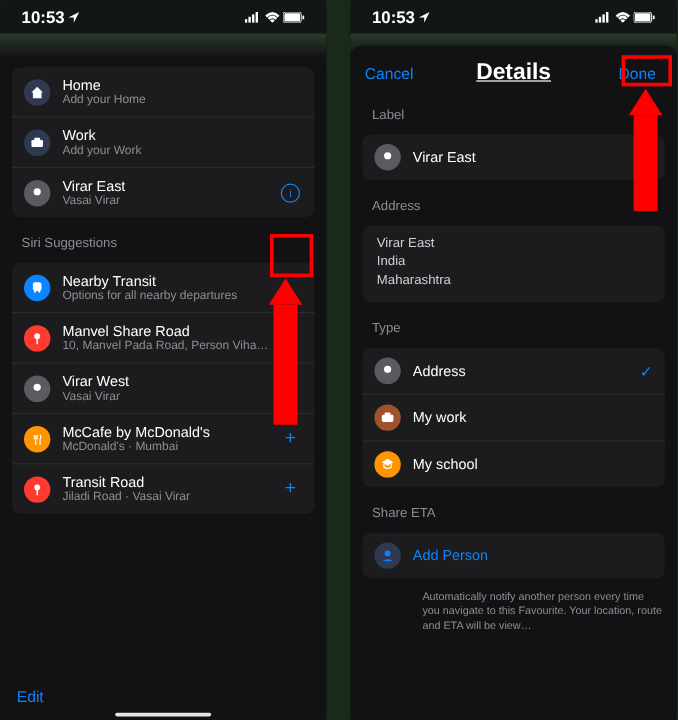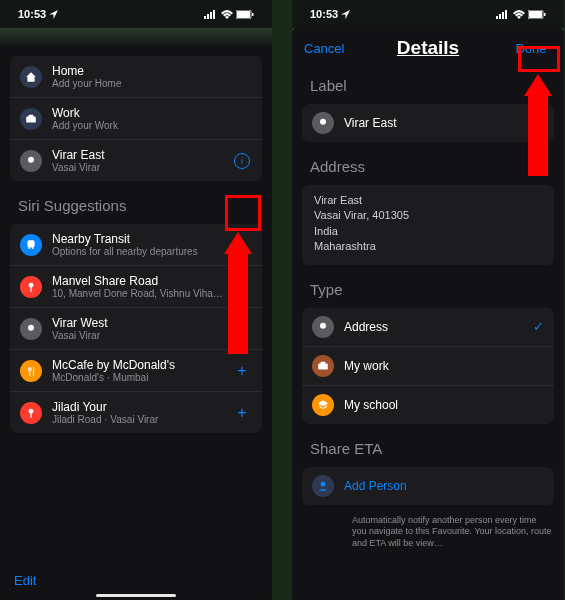--- a/index.html
+++ b/index.html
@@ -22,21 +22,21 @@
     overflow: hidden;
     border-radius: 3px;
   }
   .phone.left { margin-left: 0; }
   .status-bar {
     height: 28px;
     display: flex;
     justify-content: space-between;
     align-items: center;
     padding: 0 18px;
-    font-size: 11px;
+    font-size: 14px;
     font-weight: 600;
   }
   .status-left { display: flex; align-items: center; gap: 3px; }
   .status-right { display: flex; align-items: center; gap: 3px; }
   .header {
     padding: 10px 12px 8px 12px;
     display: flex;
     align-items: center;
     justify-content: space-between;
   }
@@ -50,21 +50,21 @@
     display: flex; align-items: center; justify-content: center;
     color: #9a9aa0; font-size: 11px; font-weight: bold;
   }
   .section {
     background: #1c1c1e;
     margin: 6px 10px;
     border-radius: 7px;
     overflow: hidden;
   }
   .section-label {
-    font-size: 15px;
+    font-size: 11px;
     color: #8e8e93;
     padding: 10px 18px 4px 18px;
   }
   .row {
     display: flex;
     align-items: center;
     padding: 8px 10px;
     gap: 10px;
     border-top: 0.5px solid #2c2c2e;
     position: relative;
@@ -235,21 +235,21 @@
       </div>
       <div class="row">
         <div class="icon" style="background:#ff3b30">
             <svg viewBox="0 0 10 10">
               <circle cx="5" cy="3.5" r="2"></circle>
               <rect x="4.5" y="5" width="1" height="4"></rect>
             </svg>
           </div>
         <div class="row-body">
             <div class="row-title">Manvel Share Road</div>
-            <div class="row-sub">10, Manvel Done Road, Vishnu Viha…</div>
+            <div class="row-sub">10, Manvel Pada Road, Person Viha…</div>
           </div>
       </div>
       <div class="row">
         <div class="icon" style="background:#5a5a5f">
             <svg viewBox="0 0 10 10">
               <circle cx="5" cy="4" r="2.5"></circle>
             </svg>
           </div>
         <div class="row-body">
             <div class="row-title">Virar West</div>
@@ -271,21 +271,21 @@
         <div class="row-action">+</div>
       </div>
       <div class="row">
         <div class="icon" style="background:#ff3b30">
             <svg viewBox="0 0 10 10">
               <circle cx="5" cy="3.5" r="2"></circle>
               <rect x="4.5" y="5" width="1" height="4"></rect>
             </svg>
           </div>
         <div class="row-body">
-            <div class="row-title">Jiladi Your</div>
+            <div class="row-title">Transit Road</div>
             <div class="row-sub">Jiladi Road · Vasai Virar</div>
           </div>
         <div class="row-action">+</div>
       </div>
     </div>
 
     <div class="bottom-edit">Edit</div>
     <div class="home-indicator"></div>
   </div>
 
@@ -315,21 +315,21 @@
           <path d="M6 9 L8 7 Q6 5 4 7 Z M2 5 Q6 1 10 5 L8.5 6.5 Q6 4 3.5 6.5 Z M0 3 Q6 -3 12 3 L10.5 4.5 Q6 0 1.5 4.5 Z" fill="#fff"></path>
         </svg>
       <svg width="18" height="9" viewBox="0 0 18 9">
           <rect x="0" y="0" width="15" height="9" rx="2" fill="none" stroke="#fff" stroke-width="0.8"></rect>
           <rect x="1" y="1" width="13" height="7" rx="1" fill="#fff"></rect>
           <rect x="16" y="3" width="1.5" height="3" fill="#fff"></rect>
         </svg>
     </div>
   </div>
   <div class="map-bg"></div>
-  <div class="sheet" style="top:25px">
+  <div class="sheet" style="top:38px">
     <div class="header" style="padding-top:12px">
       <div class="header-side">Cancel</div>
       <div class="header-title-center">Details</div>
       <div class="header-side right">Done</div>
     </div>
 
     <div class="section-label">Label</div>
     <div class="section">
       <div class="row">
         <div class="icon" style="background:#5a5a5f">
@@ -340,21 +340,20 @@
         <div class="row-body">
             <div class="row-title">Virar East</div>
           </div>
       </div>
     </div>
 
     <div class="section-label">Address</div>
     <div class="section">
       <div class="address-block">
         <div class="address-line">Virar East</div>
-        <div class="address-line">Vasai Virar, 401305</div>
         <div class="address-line">India</div>
         <div class="address-line">Maharashtra</div>
       </div>
     </div>
 
     <div class="section-label">Type</div>
     <div class="section">
       <div class="type-row">
         <div class="icon" style="background:#5a5a5f">
             <svg viewBox="0 0 10 10">

